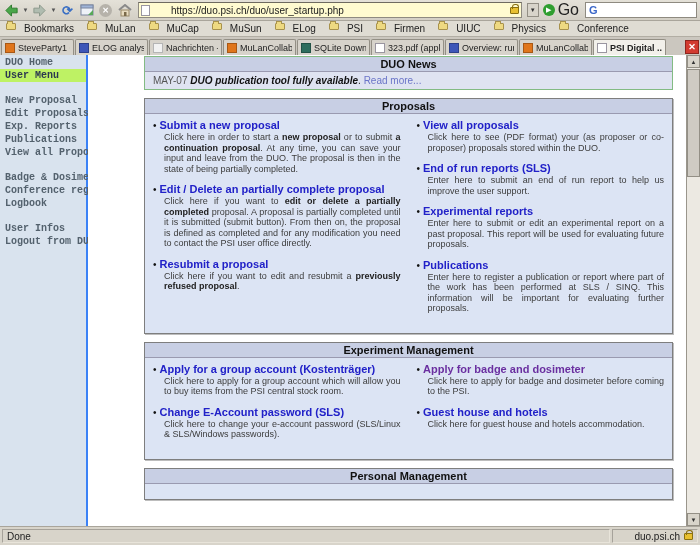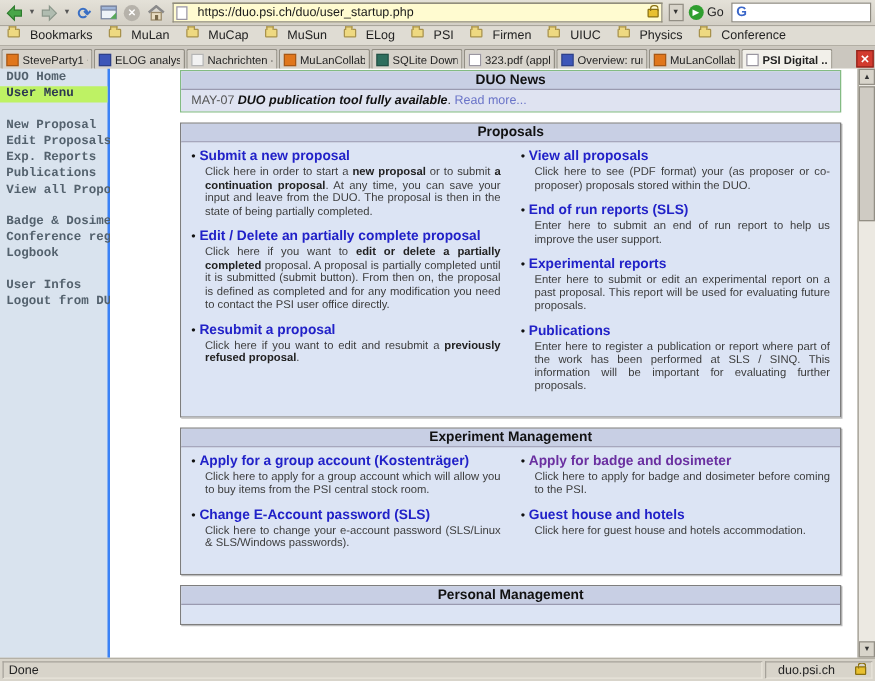--- a/index.html
+++ b/index.html
@@ -8,32 +8,32 @@
 
   
   .toolbar { height:21px; background:linear-gradient(#e4e1d8,#d3cfc5); border-bottom:1px solid #a9a59b;
              display:flex; align-items:center; padding:0 3px; gap:2px; }
   .navbtn { display:flex; align-items:center; justify-content:center; width:17px; height:17px; }
   .navdrop { font-size:6px; color:#555; width:7px; text-align:center; }
   .icon-refresh { font-weight:bold; color:#3a6fc4; font-size:13px; line-height:13px; }
   .icon-stop { width:13px; height:13px; border-radius:50%; background:#b6b2aa; color:#fff; font-size:8px;
                display:flex; align-items:center; justify-content:center; font-weight:bold; }
   .urlbar { flex:1; height:16px; background:#fffbd0; border:1px solid #8e8a80; border-top-color:#6e6a60;
-            display:flex; align-items:center; padding:0 2px; gap:8px; margin:0 3px; }
+            display:flex; align-items:center; padding:0 2px; gap:21px; margin:0 3px; }
   .urlbar .doc { width:9px; height:11px; background:#fff; border:1px solid #9a96a0; flex:none; }
   .urltext { flex:1; font-size:10px; color:#1a1a1a; white-space:nowrap; overflow:hidden; }
   .lock { width:9px; height:7px; background:#e8c030; border:1px solid #8a7010; border-radius:1px; position:relative; flex:none; }
   .lock::before { content:""; position:absolute; left:1px; top:-4px; width:5px; height:4px;
                   border:1px solid #8a7010; border-bottom:none; border-radius:3px 3px 0 0; }
   .urldropbtn { width:12px; height:14px; background:#d8d4ca; border:1px solid #938f85; color:#333;
                 font-size:6px; display:flex; align-items:center; justify-content:center; }
   .gobox { display:flex; align-items:center; gap:3px; padding:0 4px 0 2px; }
   .gocircle { width:12px; height:12px; border-radius:50%; background:#2f9e2f; color:#fff; font-size:7px;
               display:flex; align-items:center; justify-content:center; }
-  .golabel { font-size:10px; color:#222; }
+  .golabel { font-size:16px; color:#222; }
   .searchbox { width:112px; height:16px; background:#fff; border:1px solid #8e8a80; display:flex;
                align-items:center; padding:0 3px; gap:3px; }
   .glogo { color:#3a66c8; font-weight:bold; font-size:11px; }
 
   
   .bookmarksbar { height:16px; background:#dfdcd3; border-bottom:1px solid #b2aea4; display:flex;
                   align-items:center; padding:0 6px; gap:13px; }
   .bmitem { display:flex; align-items:flex-start; gap:8px; font-size:10px; color:#222; white-space:nowrap; }
   .folder { width:10px; height:7px; background:#eed981; border:1px solid #a8924c; border-radius:1px; position:relative; flex:none; }
   .folder::before { content:""; position:absolute; left:0; top:-3px; width:4px; height:2px;
@@ -89,21 +89,21 @@
           display:flex; align-items:center; justify-content:center; }
   .sthumb { height:108px; background:#cfcbc3; border:1px solid #938f85; margin-top:1px; }
   .strack { flex:1; }
 
   
   .statusbar { height:19px; background:#d8d4ca; border-top:1px solid #a9a59b; display:flex;
                align-items:center; padding:2px; gap:2px; }
   .statuscell { border:1px solid #a6a29a; border-bottom-color:#e8e4da; border-right-color:#e8e4da;
                 height:14px; display:flex; align-items:center; font-size:10px; color:#222; padding:0 4px; }
   .statusleft { flex:1; }
-  .statusright { width:86px; justify-content:flex-end; gap:16px; }
+  .statusright { width:86px; justify-content:flex-end; gap:4px; }
 </style>
 </head>
 <body>
 
 <div class="toolbar">
   <span class="navbtn">
     <svg width="15" height="15" viewBox="0 0 16 16">
         <path d="M8 2 L2 8 L8 14 L8 10.5 L14 10.5 L14 5.5 L8 5.5 Z" fill="#49a649" stroke="#2c7a2c"></path>
       </svg>
   </span>

